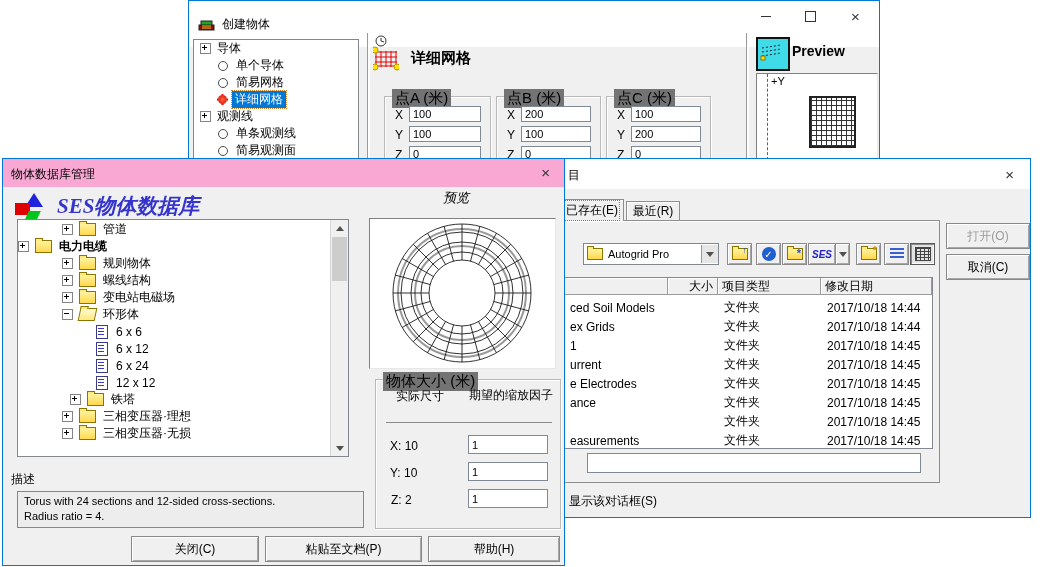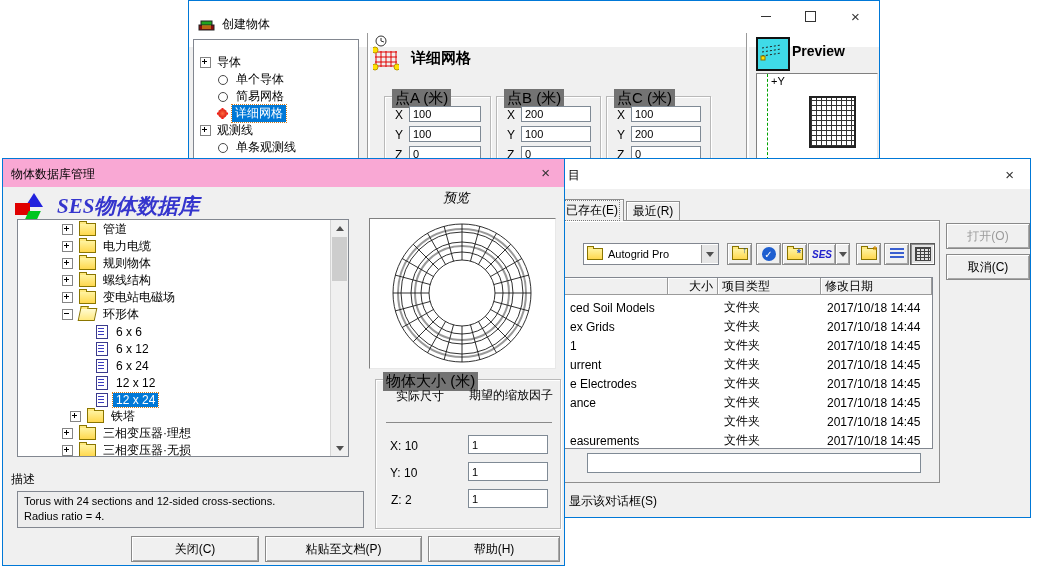--- a/index.html
+++ b/index.html
@@ -85,21 +85,21 @@
         </div>
       <div class="wcc">
           <span class="g-max"></span>
         </div>
       <div class="wcc">
           <span class="g-x">×</span>
         </div>
     </div>
   </div>
 
-  <div class="sunk" style="position:absolute;left:4px;top:38px;width:166px;height:130px;overflow:hidden;padding-top:14px;">
+  <div class="sunk" style="position:absolute;left:4px;top:38px;width:166px;height:130px;overflow:hidden;padding-top:0;">
     <div class="trow" style="padding-left:6px;">
         <span class="exp plus"></span>
         <span class="lbl">导体</span>
       </div>
     <div class="trow" style="padding-left:22px;">
         <span class="ic-rad"></span>
         <span class="lbl">单个导体</span>
       </div>
     <div class="trow" style="padding-left:22px;">
         <span class="ic-rad"></span>
@@ -326,21 +326,21 @@
   </div>
   <div style="position:absolute;left:54px;top:33px;font-family:'Liberation Serif',serif;font-style:italic;font-weight:bold;font-size:21px;color:#3535cd;">SES物体数据库</div>
 
   <div class="sunk" style="position:absolute;left:14px;top:60px;width:332px;height:238px;overflow:hidden;">
     <div style="position:absolute;left:0;top:0;right:17px;bottom:0;padding-top:1px;">
       <div class="trow" style="padding-left:44px;">
           <span class="exp plus"></span>
           <span class="ic-folder"></span>
           <span class="lbl">管道</span>
         </div>
-      <div class="trow" style="padding-left:44px;">
+      <div class="trow" style="font-weight:bold;">
           <span class="exp plus"></span>
           <span class="ic-folder"></span>
           <span class="lbl">电力电缆</span>
         </div>
       <div class="trow" style="padding-left:44px;">
           <span class="exp plus"></span>
           <span class="ic-folder"></span>
           <span class="lbl">规则物体</span>
         </div>
       <div class="trow" style="padding-left:44px;">
@@ -366,24 +366,20 @@
           <span class="ic-doc"></span>
           <span class="lbl">6 x 12</span>
         </div>
       <div class="trow" style="padding-left:76px;">
           <span class="ic-doc"></span>
           <span class="lbl">6 x 24</span>
         </div>
       <div class="trow" style="padding-left:76px;">
           <span class="ic-doc"></span>
           <span class="lbl">12 x 12</span>
-        </div>
-      <div class="trow sel" style="padding-left:76px;">
-          <span class="ic-doc"></span>
-          <span class="lbl">12 x 24</span>
         </div>
       <div class="trow" style="padding-left:52px;">
           <span class="exp plus"></span>
           <span class="ic-folder"></span>
           <span class="lbl">铁塔</span>
         </div>
       <div class="trow" style="padding-left:44px;">
           <span class="exp plus"></span>
           <span class="ic-folder"></span>
           <span class="lbl">三相变压器·理想</span>

